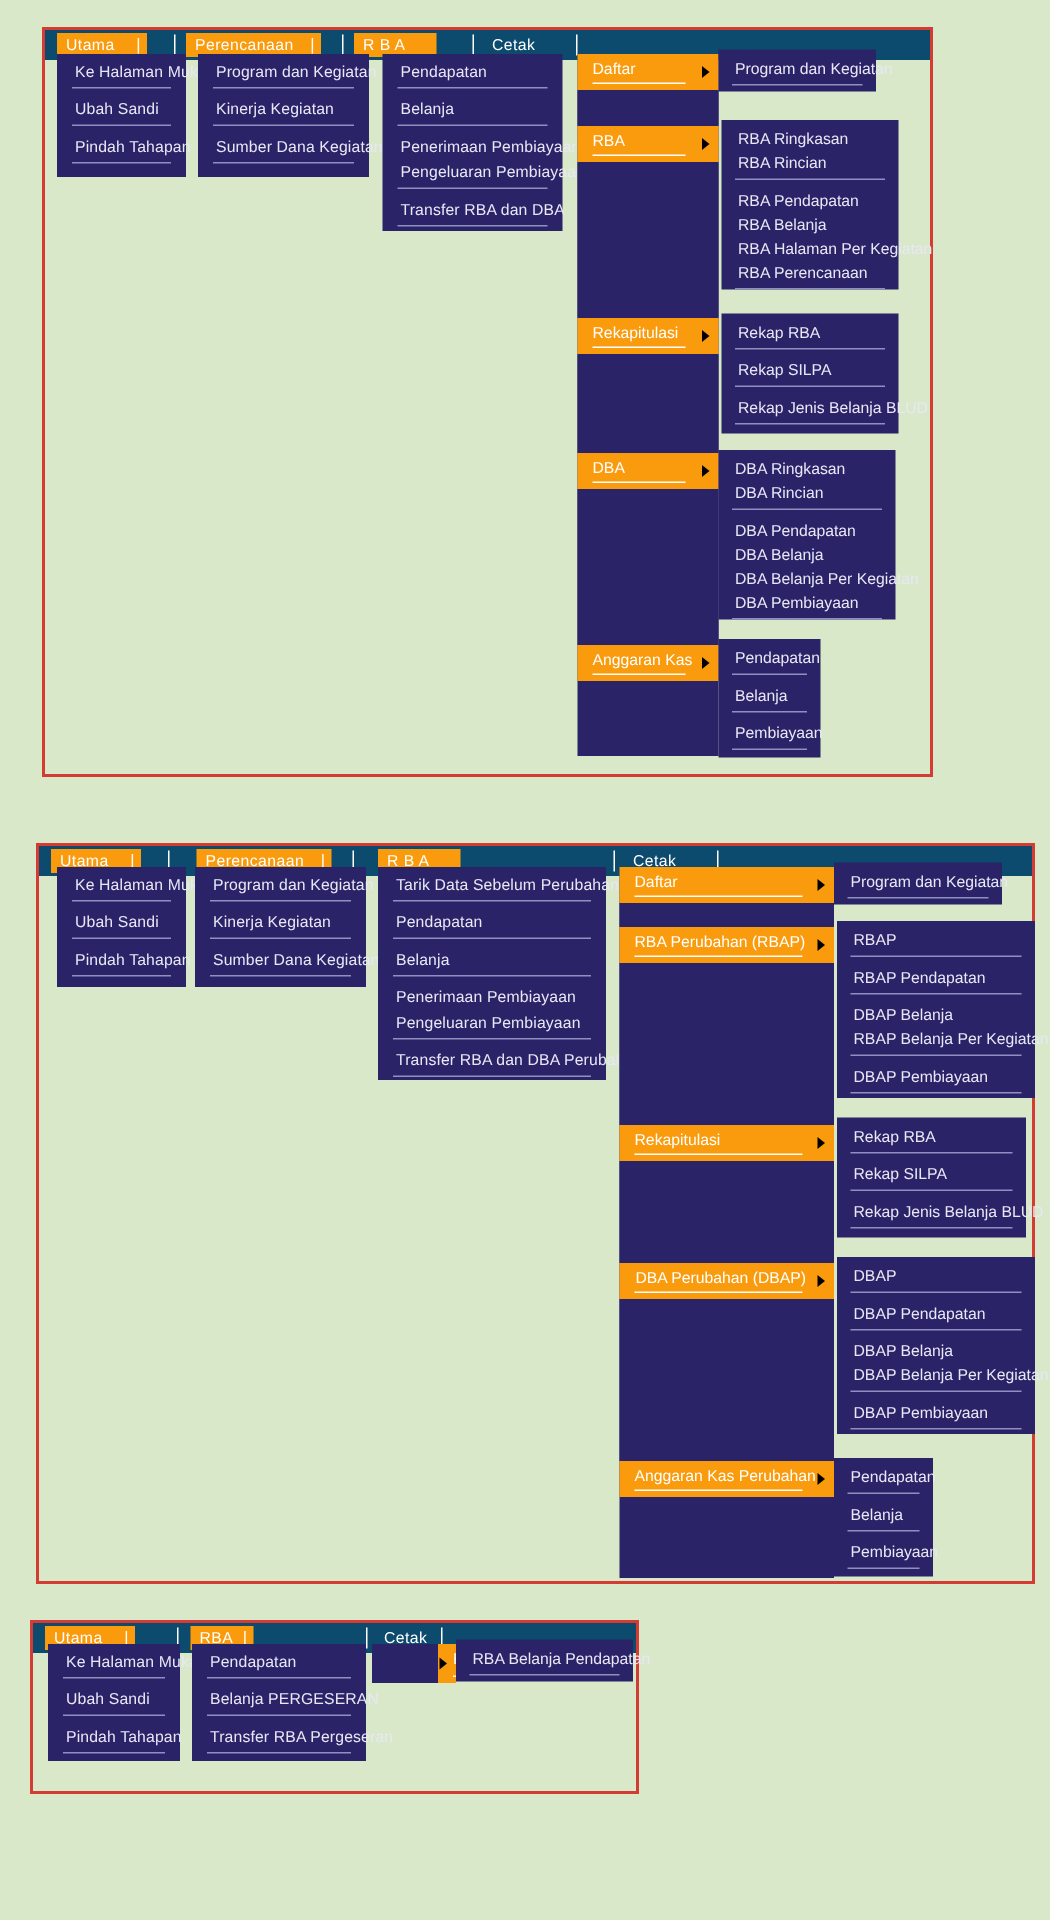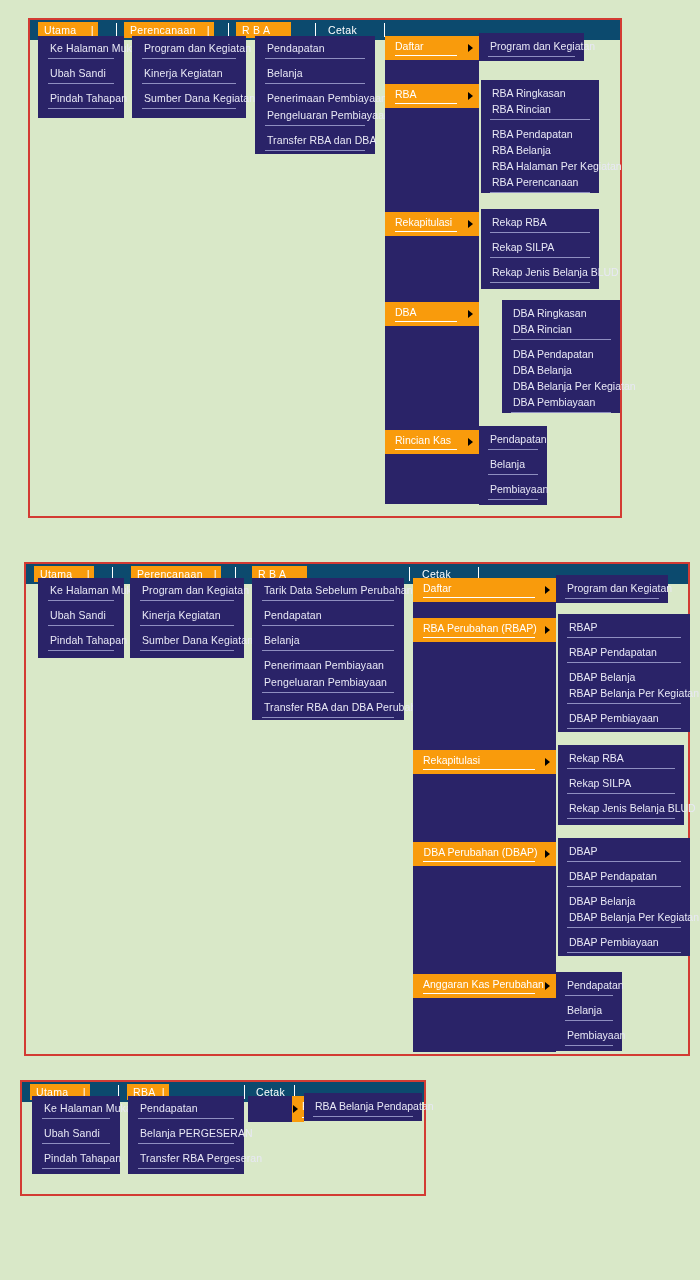--- a/index.html
+++ b/index.html
@@ -226,21 +226,21 @@
     <span class="arrow"></span>
   </div>
   <div class="sub-gap" style="height:66px;"></div>
   <div class="sub-row" style="height:24px;">
     <span>DBA</span>
     <span class="ul" style="width:62px;"></span>
     <span class="arrow"></span>
   </div>
   <div class="sub-gap" style="height:104px;"></div>
   <div class="sub-row" style="height:24px;">
-    <span>Rincian Kas</span>
+    <span>Anggaran Kas</span>
     <span class="ul" style="width:62px;"></span>
     <span class="arrow"></span>
   </div>
 </div>
 
 <div class="flyout" style="left:479px; top:33px; width:105px; height:28px;">
   <div class="fly-item rule">Program dan Kegiatan</div>
 </div>
 
 <div class="flyout" style="left:481px; top:80px; width:118px; height:113px;">
@@ -251,21 +251,21 @@
   <div class="fly-item">RBA Halaman Per Kegiatan</div>
   <div class="fly-item rule">RBA Perencanaan</div>
 </div>
 
 <div class="flyout" style="left:481px; top:209px; width:118px; height:80px;">
   <div class="fly-item rule">Rekap RBA</div>
   <div class="fly-item rule">Rekap SILPA</div>
   <div class="fly-item rule">Rekap Jenis Belanja BLUD</div>
 </div>
 
-<div class="flyout" style="left:502px; top:300px; width:118px; height:113px;">
+<div class="flyout" style="left:479px; top:300px; width:118px; height:113px;">
   <div class="fly-item">DBA Ringkasan</div>
   <div class="fly-item rule">DBA Rincian</div>
   <div class="fly-item">DBA Pendapatan</div>
   <div class="fly-item">DBA Belanja</div>
   <div class="fly-item">DBA Belanja Per Kegiatan</div>
   <div class="fly-item rule">DBA Pembiayaan</div>
 </div>
 
 <div class="flyout" style="left:479px; top:426px; width:68px; height:79px;">
   <div class="fly-item rule">Pendapatan</div>

